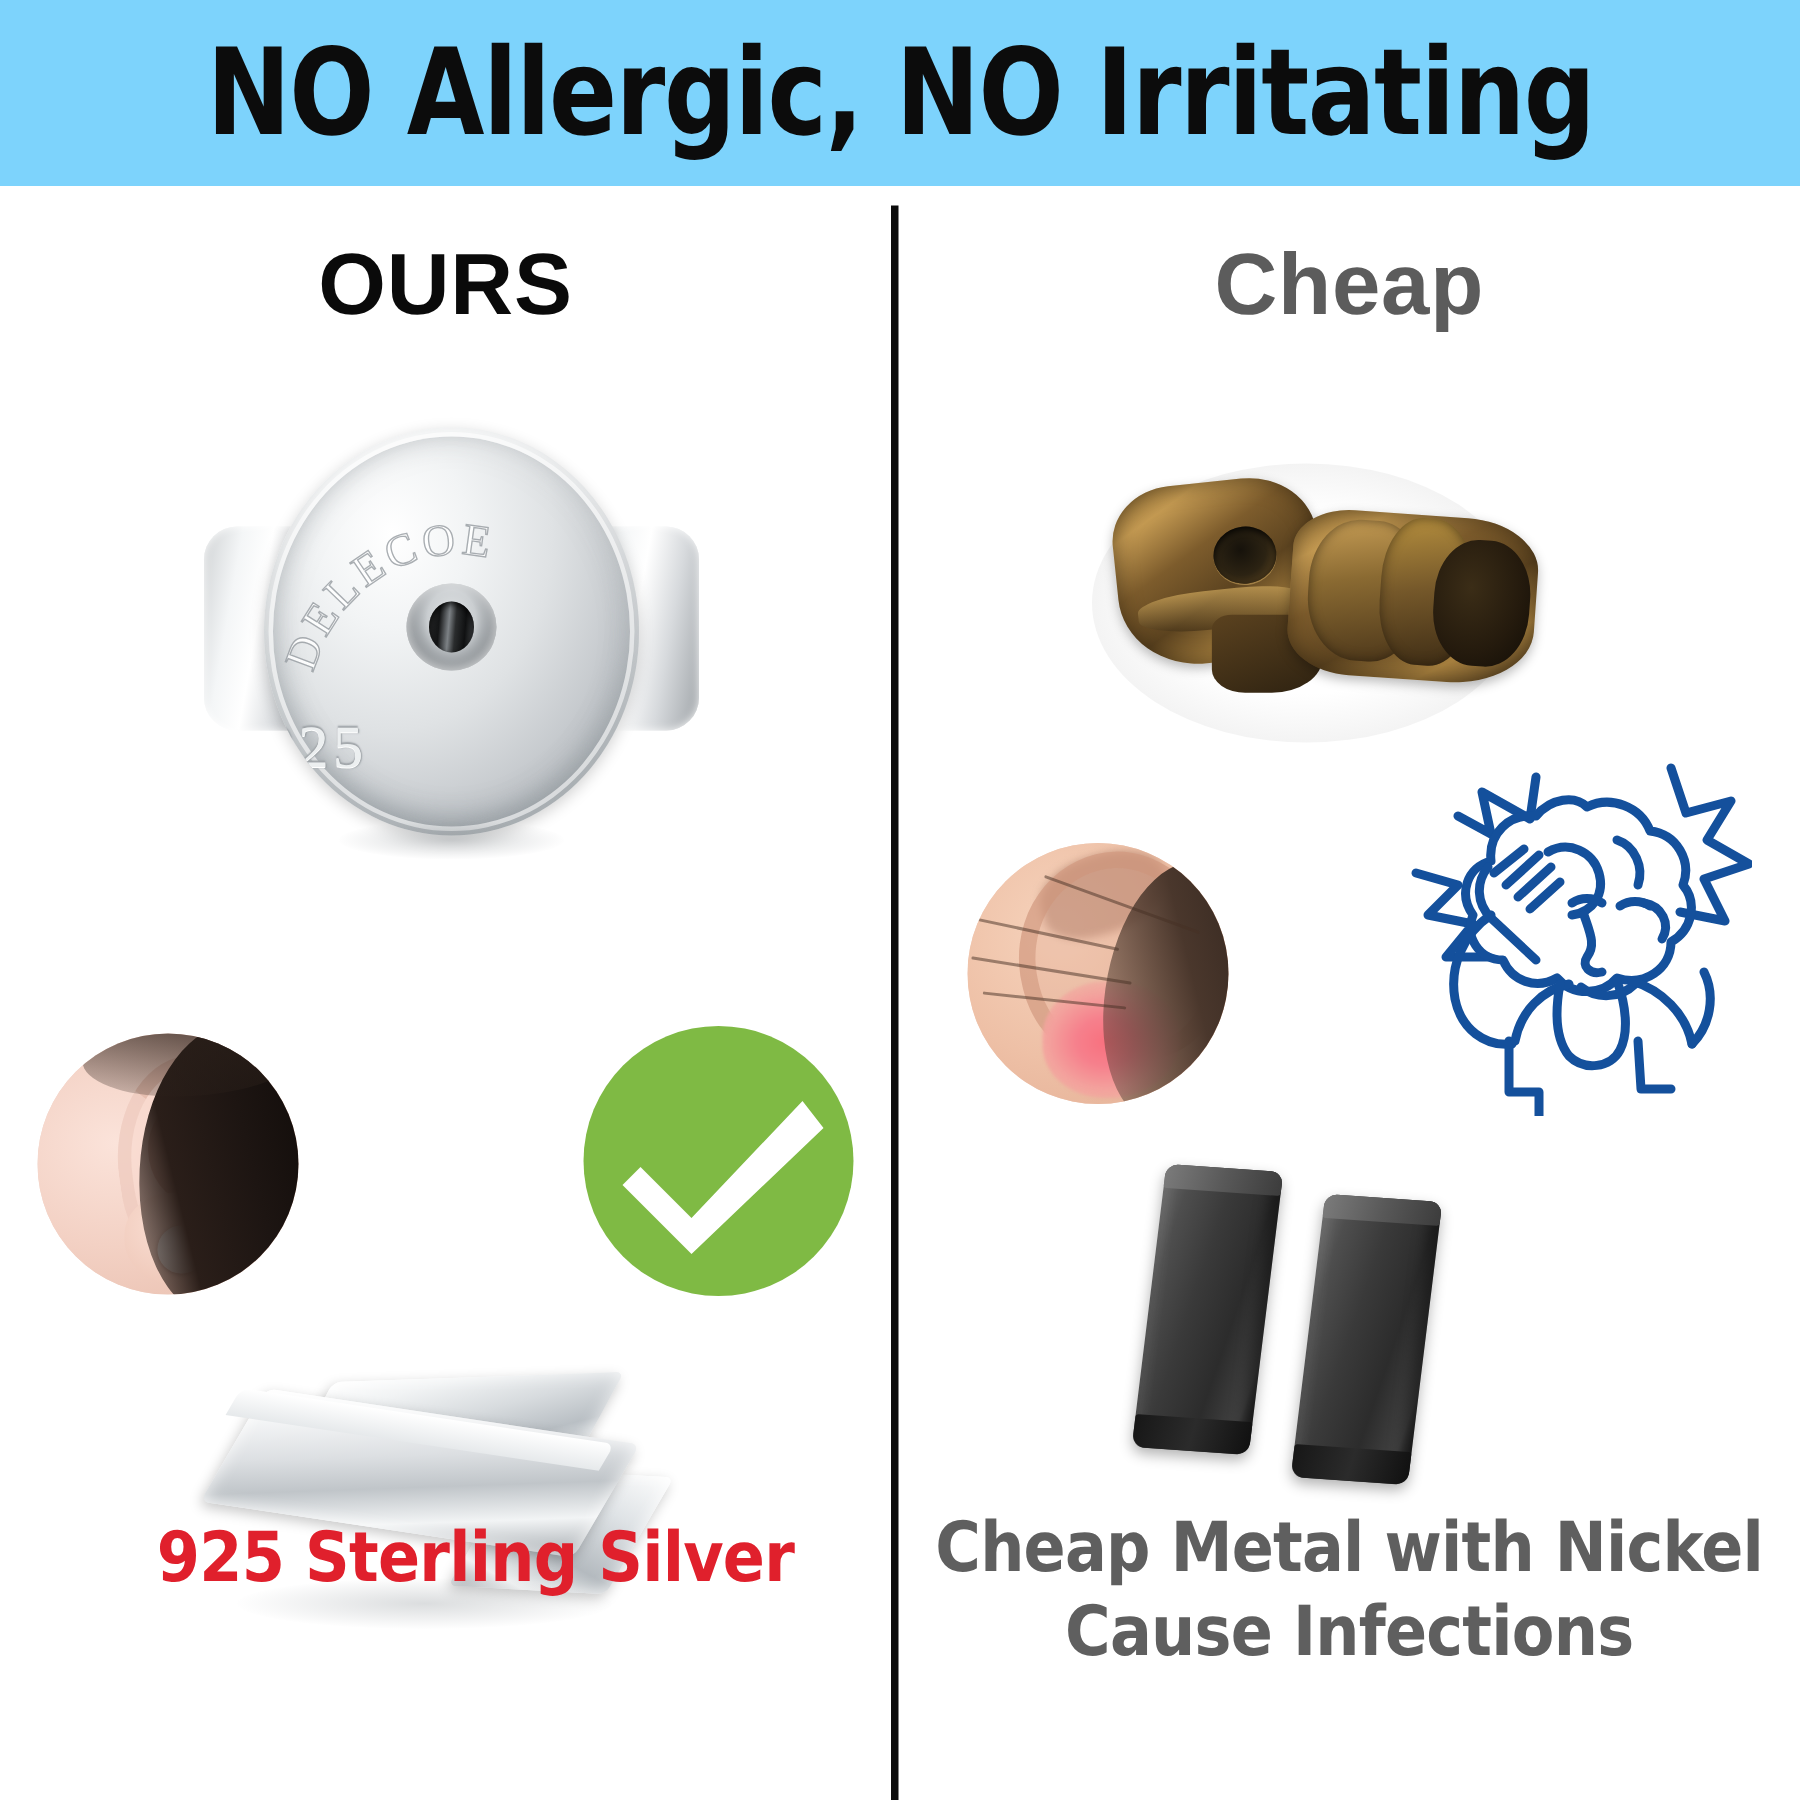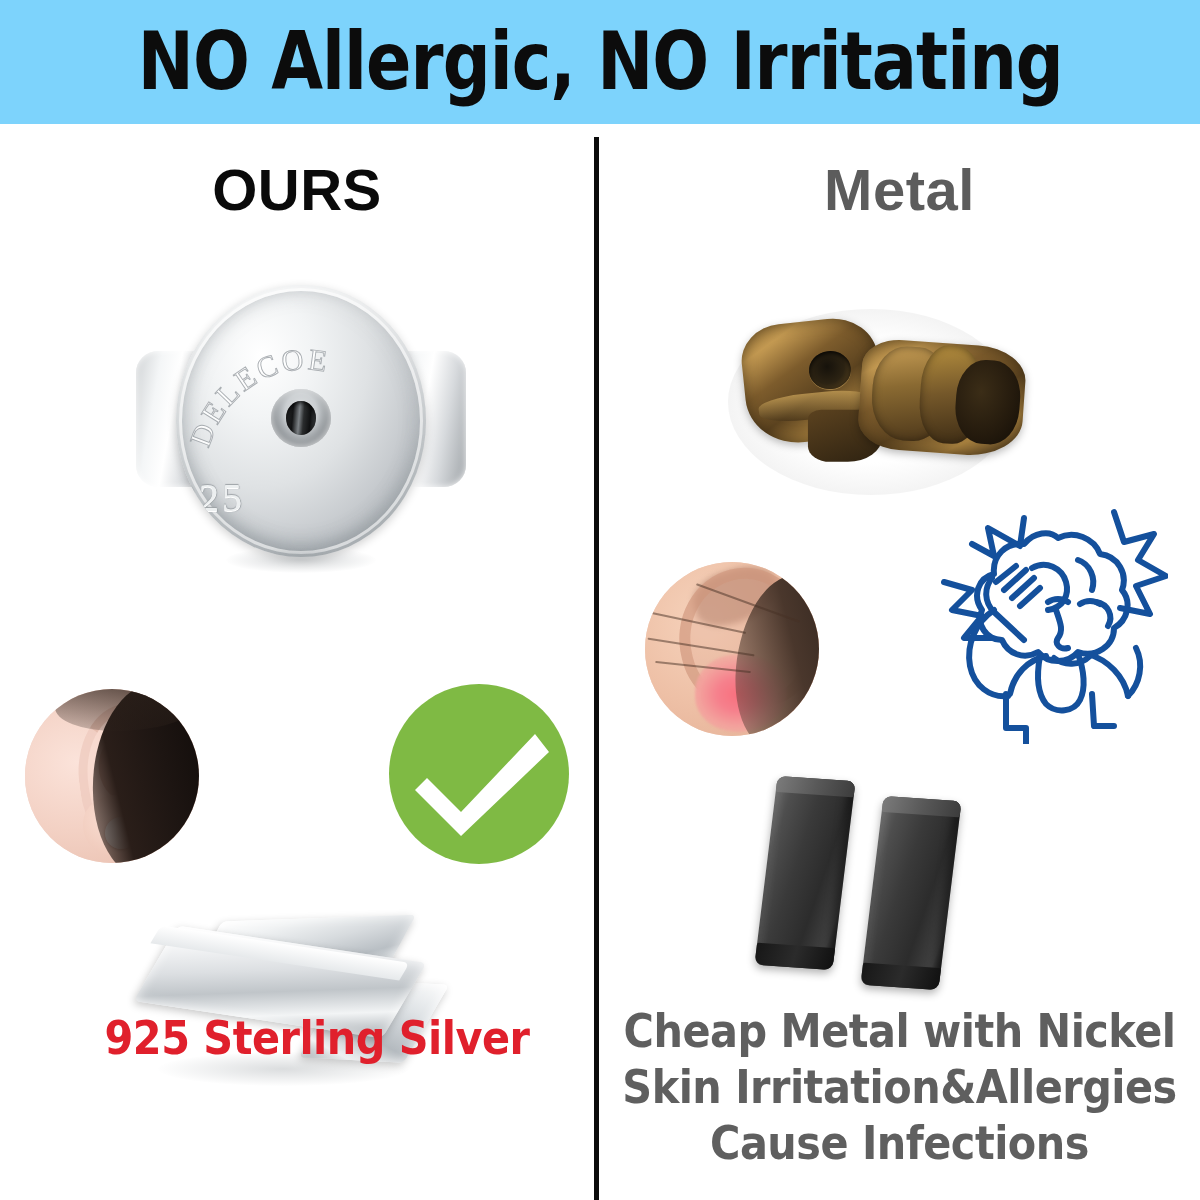--- a/index.html
+++ b/index.html
@@ -368,21 +368,21 @@
       <div class="ingot-shadow"></div>
     </div>
 
     <div class="caption cap-red" style="top:885px;padding-left:20px;">
       <div class="l1">925 Sterling Silver</div>
     </div>
   </div>
 
   <div class="col col-right">
 
-    <div class="col-head others">Metal</div>
+    <div class="col-head others">Cheap</div>
   </div>
 
   <div class="art brass-wrap">
     <div class="brass-halo"></div>
     <div class="brass brass-a">
       <div class="brass-a-hole"></div>
       <div class="brass-a-ridge"></div>
       <div class="brass-a-tail"></div>
     </div>
     <div class="brass brass-b">
@@ -448,17 +448,16 @@
       <div class="dbar-btm"></div>
     </div>
     <div class="dbar two">
       <div class="dbar-top"></div>
       <div class="dbar-btm"></div>
     </div>
   </div>
 
   <div class="caption cap-gray" style="left:599px;width:601px;top:1003px;">
     <div>Cheap Metal with Nickel</div>
-    <div>Skin Irritation&amp;Allergies</div>
     <div>Cause Infections</div>
   </div>
 
 </div>
 
 </body></html>

